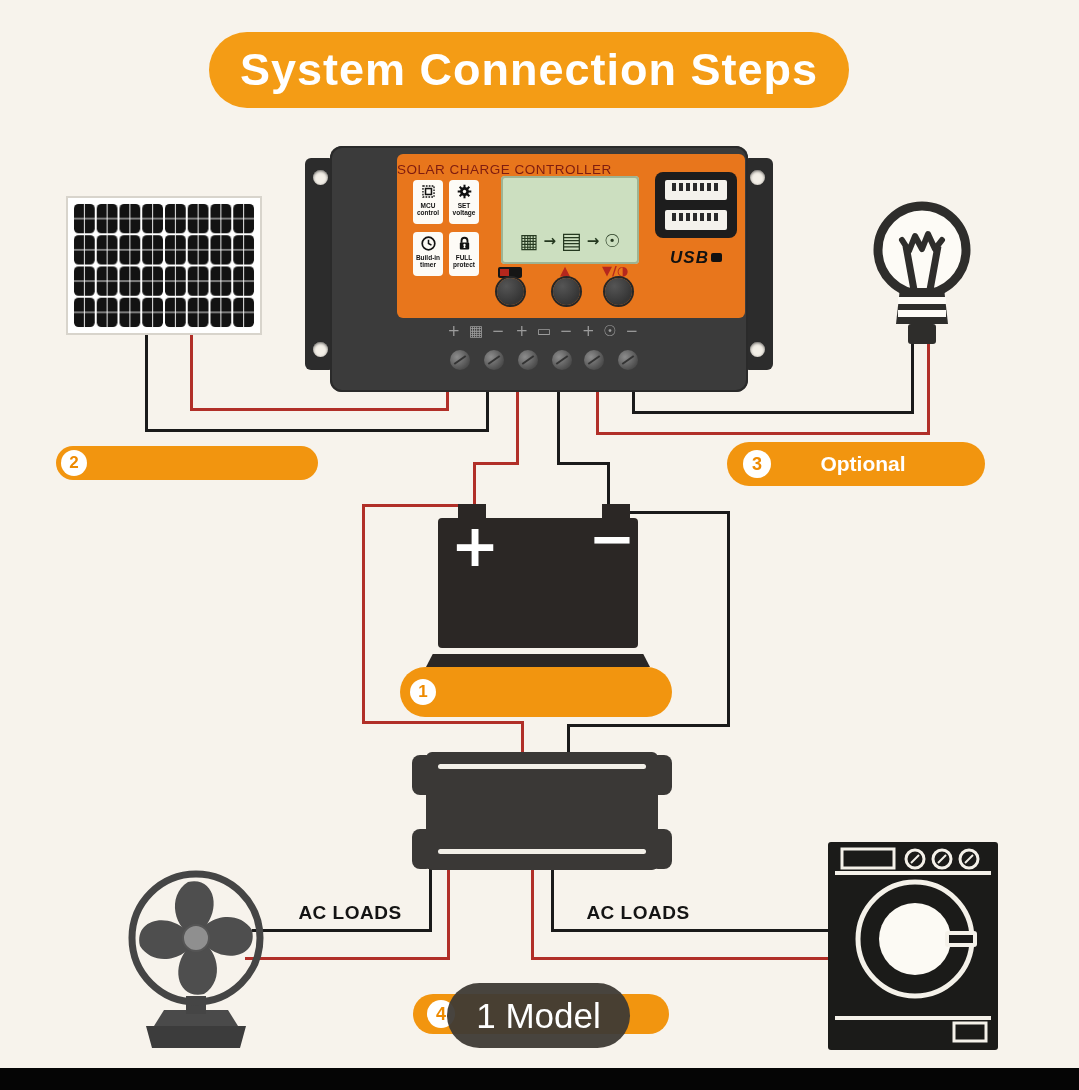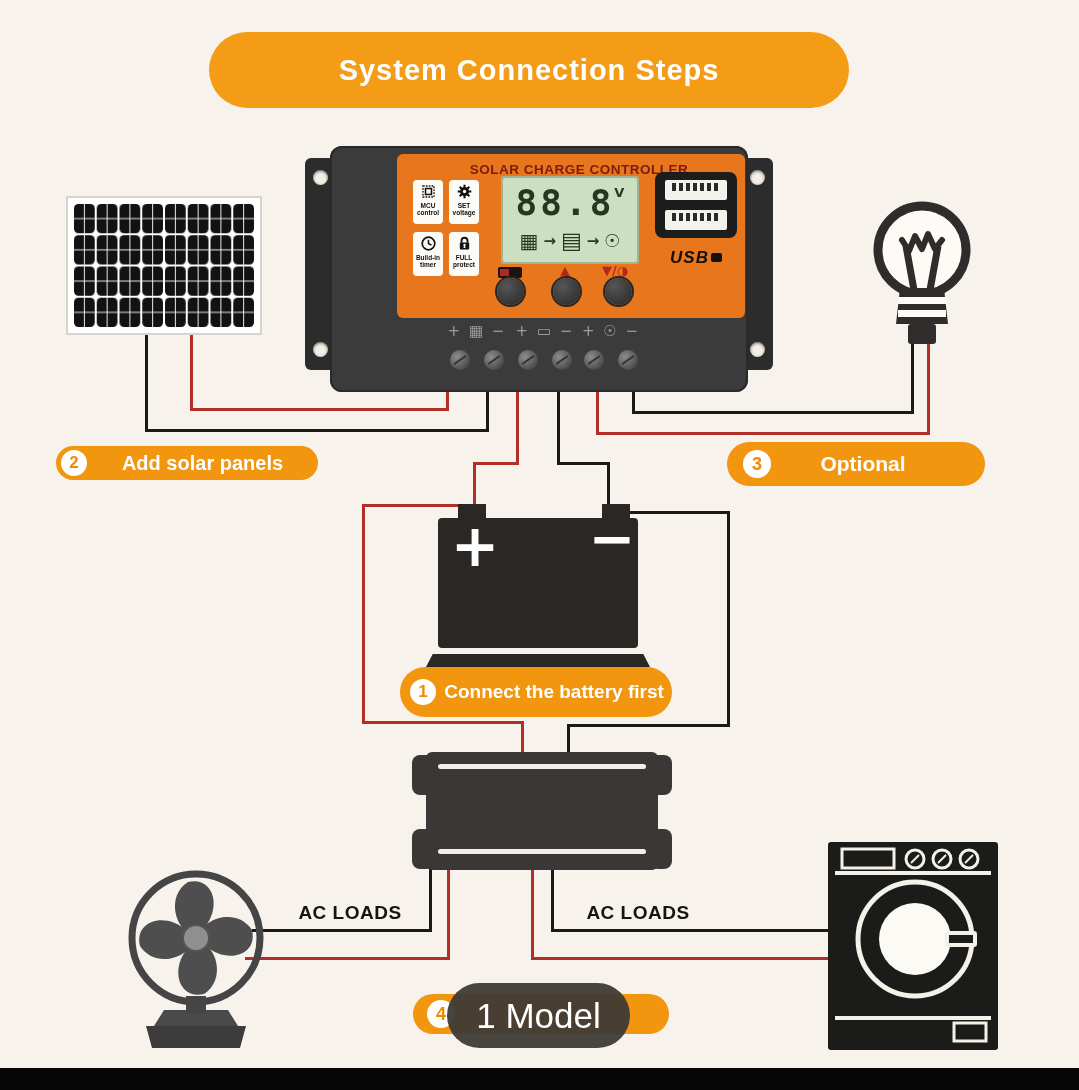--- a/index.html
+++ b/index.html
@@ -3,36 +3,36 @@
 <meta charset="utf-8">
 <style>
   html,body{margin:0;padding:0;}
   .canvas{position:relative;width:1079px;height:1090px;background:#f7f3ec;overflow:hidden;
           font-family:"Liberation Sans",sans-serif;}
   .abs{position:absolute;}
   .wire{position:absolute;}
   
   .title-pill{position:absolute;left:209px;top:32px;width:640px;height:76px;background:#f49c15;
               border-radius:40px;display:flex;align-items:center;justify-content:center;}
-  .title-pill span{color:#fff;font-size:29px;font-weight:bold;letter-spacing:1px;}
+  .title-pill span{color:#fff;font-size:45px;font-weight:bold;letter-spacing:1px;}
   
   .pill{position:absolute;background:#f2950f;color:#fff;font-weight:bold;display:flex;align-items:center;}
   .numcircle{background:#fff;color:#ee8a00;border-radius:50%;display:flex;align-items:center;
              justify-content:center;font-weight:bold;flex:0 0 auto;}
   
   .controller{position:absolute;left:305px;top:146px;width:468px;height:246px;}
   .ear{position:absolute;width:30px;height:212px;top:12px;background:#2c2c2c;border-radius:6px;}
   .hole{position:absolute;width:15px;height:15px;border-radius:50%;background:#f3efe7;
         box-shadow:inset 0 1px 3px rgba(0,0,0,.6);}
   .ctrl-body{position:absolute;left:25px;top:0;width:418px;height:246px;background:#3b3b3b;
              border-radius:12px;box-shadow:inset 0 0 0 2px #2a2a2a;}
   .ctrl-face{position:absolute;left:67px;top:8px;width:348px;height:164px;background:#e8761c;
              border-radius:6px;}
-  .ctrl-heading{position:absolute;left:0;top:8px;width:100%;text-align:center;color:#7e1c10;
-                font-size:13.5px;font-weight:bold;letter-spacing:.5px;margin-left:8px;}
+  .ctrl-heading{position:absolute;left:0;top:8px;width:100%;text-align:left;color:#7e1c10;
+                font-size:13.5px;font-weight:normal;letter-spacing:.5px;}
   .feat{position:absolute;width:30px;height:44px;background:#fdfbf6;border-radius:4px;
         display:flex;flex-direction:column;align-items:center;padding-top:3px;box-sizing:border-box;}
   .feat .flabel{font-size:6.5px;font-weight:bold;color:#111;text-align:center;line-height:1.15;margin-top:2px;}
   .lcd{position:absolute;left:104px;top:22px;width:138px;height:88px;background:#ccdfc0;
        border-radius:4px;box-shadow:inset 0 0 0 2px #9fb392;}
   .lcd-val{position:absolute;left:0;top:6px;width:100%;text-align:center;color:#24381f;
            font-family:"DejaVu Sans Mono",monospace;font-weight:bold;font-size:36px;letter-spacing:3px;}
   .lcd-unit{font-size:13px;vertical-align:18px;letter-spacing:0;font-family:"DejaVu Sans",sans-serif;}
   .lcd-flow{position:absolute;left:0;top:52px;width:100%;display:flex;align-items:center;
             justify-content:center;gap:5px;color:#24381f;font-family:"DejaVu Sans",sans-serif;}
@@ -181,23 +181,20 @@
           <svg viewBox="0 0 20 20" width="17" height="17">
             <path d="M6.5 9 V6.8 a3.5 3.5 0 0 1 7 0 V9" fill="none" stroke="#111" stroke-width="2.2"></path>
             <rect x="4.5" y="8.8" width="11" height="8.4" rx="1.2" fill="#111"></rect>
             <circle cx="10" cy="11.8" r="1.4" fill="#fdfbf6"></circle>
             <path d="M9.3 12.6 h1.4 l.5 2.6 h-2.4 Z" fill="#fdfbf6"></path>
           </svg>
           <div class="flabel">FULL protect</div>
         </div>
 
         <div class="lcd">
-          <div class="lcd-val">
-            <span>88.8</span><span class="lcd-unit">V</span>
-          </div>
           <div class="lcd-flow">
             <span style="font-size:20px;">▦</span>
             <span style="font-size:15px;font-weight:bold;">→</span>
             <span style="font-size:22px;">▤</span>
             <span style="font-size:15px;font-weight:bold;">→</span>
             <span style="font-size:18px;">☉</span>
           </div>
         </div>
 
         <div class="usb-ports">
@@ -233,39 +230,37 @@
     <polyline points="36,42 43,53 49,38 56,51 62,36 69,51 76,42" fill="none" stroke="#2e2d2b" stroke-width="6" stroke-linejoin="round" stroke-linecap="round"></polyline>
     <path d="M40 48 L48 92 M72 48 L64 92" stroke="#2e2d2b" stroke-width="7"></path>
     <path d="M34 90 L78 90 L82 126 L30 126 Z" fill="#2e2d2b"></path>
     <rect x="32" y="99" width="48" height="7" fill="#fdfbf6"></rect>
     <rect x="32" y="112" width="48" height="7" fill="#fdfbf6"></rect>
     <rect x="42" y="126" width="28" height="20" rx="3" fill="#2e2d2b"></rect>
   </svg>
 
   <div class="pill" style="left:56px;top:446px;width:262px;height:34px;border-radius:18px;">
     <div class="numcircle" style="width:26px;height:26px;margin-left:5px;font-size:17px;">2</div>
-    <div style="flex:1;text-align:center;font-size:20px;">Add solar panels</div>
   </div>
 
   <div class="pill" style="left:727px;top:442px;width:258px;height:44px;border-radius:22px;">
     <div class="numcircle" style="width:28px;height:28px;margin-left:16px;font-size:18px;">3</div>
     <div style="flex:1;text-align:center;font-size:21px;margin-right:30px;">Optional</div>
   </div>
 
   <div class="bat-body"></div>
   <div class="bat-post" style="left:458px;"></div>
   <div class="bat-post" style="left:602px;"></div>
   <div class="bat-sign" style="left:444px;top:512px;width:62px;font-size:58px;text-align:center;">+</div>
   <div class="bat-sign" style="left:586px;top:506px;width:52px;font-size:56px;text-align:center;">−</div>
   <div class="bat-base"></div>
 
   <div class="pill" style="left:400px;top:667px;width:272px;height:50px;border-radius:25px;">
     <div class="numcircle" style="width:26px;height:26px;margin-left:10px;font-size:17px;">1</div>
     <div style="flex:1;text-align:center;line-height:1.2;">
-      <div style="font-size:19px;">Connect the battery first</div>
     </div>
   </div>
 
   <div class="inv-part" style="left:412px;top:755px;width:22px;height:40px;"></div>
   <div class="inv-part" style="left:412px;top:829px;width:22px;height:40px;"></div>
   <div class="inv-part" style="left:650px;top:755px;width:22px;height:40px;"></div>
   <div class="inv-part" style="left:650px;top:829px;width:22px;height:40px;"></div>
   <div class="inv-part" style="left:426px;top:752px;width:232px;height:118px;border-radius:6px;"></div>
   <div class="inv-stripe" style="top:764px;"></div>
   <div class="inv-stripe" style="top:849px;"></div>

